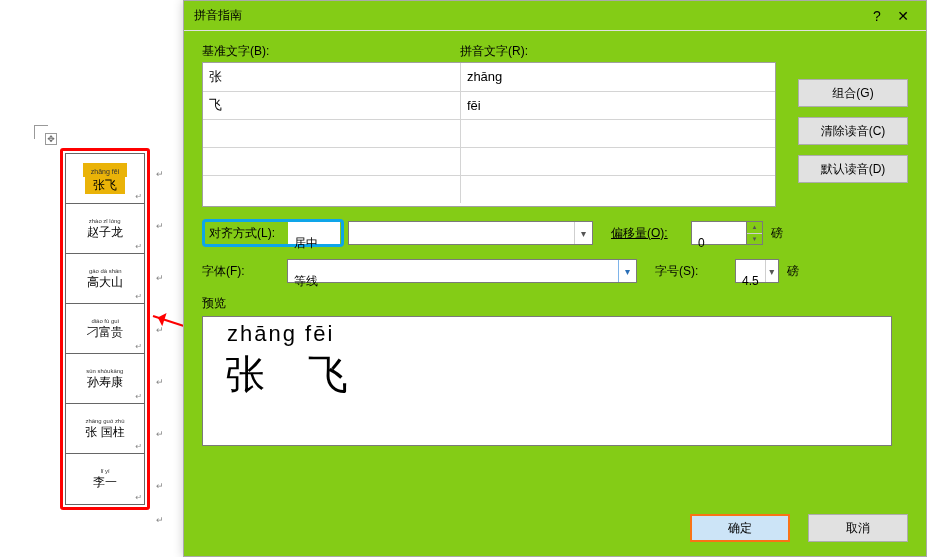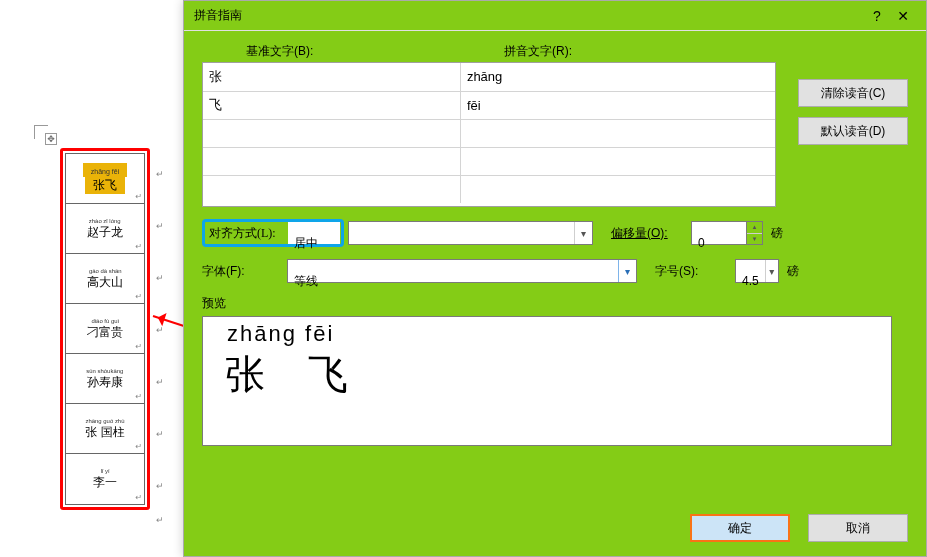--- a/index.html
+++ b/index.html
@@ -3,21 +3,21 @@
   <meta charset="utf-8">
   <style>
     * { margin:0; padding:0; box-sizing:border-box; }
     body { font-family:"Microsoft YaHei","SimSun",sans-serif; font-size:12px; background:#fff; width:927px; height:557px; position:relative; color:#000; }
     
     .dialog { position:absolute; left:183px; top:0; width:744px; height:557px; border:1px solid #aaa; background:#84cc16; box-shadow:0 0 10px rgba(0,0,0,0.2); }
     .titlebar { display:flex; align-items:center; height:30px; padding:0 10px; border-bottom:1px solid #e0e0e0; }
     .titlebar .title { flex:1; font-size:12px; }
     .titlebar .winbtn { width:26px; height:26px; display:flex; align-items:center; justify-content:center; font-size:14px; }
     .content { padding:10px 18px; position:relative; height:calc(100% - 30px); }
-    .col-heads { display:flex;margin-left:44px; }
+    .col-heads { display:flex; }
     .col-heads .lbl { width:258px; font-size:12px; padding:2px 0; }
     .col-heads .lbl2 { font-size:12px; padding:2px 0; }
     .grid { border:1px solid #a0a0a0; background:#fff; width:574px; height:145px; }
     .grid table { width:100%; border-collapse:collapse; }
     .grid td { border-right:1px solid #d4d4d4; border-bottom:1px solid #d4d4d4; height:28px; padding:0 6px; font-size:13px; }
     .grid td:last-child { border-right:none; }
     .side-btns { position:absolute; right:18px; top:48px; width:110px; display:flex; flex-direction:column; gap:10px; }
     .btn { background:#e1e1e1; border:1px solid #adadad; height:28px; display:flex; align-items:center; justify-content:center; font-size:12px; cursor:default; }
     .btn.disabled { color:#a0a0a0; }
     .btn.primary { background:#cce4f7; border:2px solid #f97316; }
@@ -144,29 +144,32 @@
         <tr>
               <td style="border-bottom:none;"></td>
               <td style="border-bottom:none;"></td>
             </tr>
       </tbody>
         </table>
     </div>
 
     <div class="side-btns">
       <div class="btn">
+          <span>组合(G)</span>
+        </div>
+      <div class="btn">
           <span>清除读音(C)</span>
         </div>
       <div class="btn">
           <span>默认读音(D)</span>
         </div>
     </div>
 
     <div class="row">
-      <span class="hlbox" style="display:flex; align-items:center;font-family:Liberation Serif, serif;">
+      <span class="hlbox" style="display:flex; align-items:center;">
         <div class="rlbl" style="width:83px; padding-left:4px;">对齐方式(L):</div>
         <div class="combo" style="width:52px; border:none; height:22px;">
           <div class="val">居中</div>
         </div>
       </span>
       <div class="combo" style="width:245px; margin-left:4px;">
         <div class="val"></div>
         <div class="arrow">▾</div>
       </div>
       <div class="rlbl" style="width:80px; margin-left:18px;text-decoration:underline;">偏移量(O):</div>

